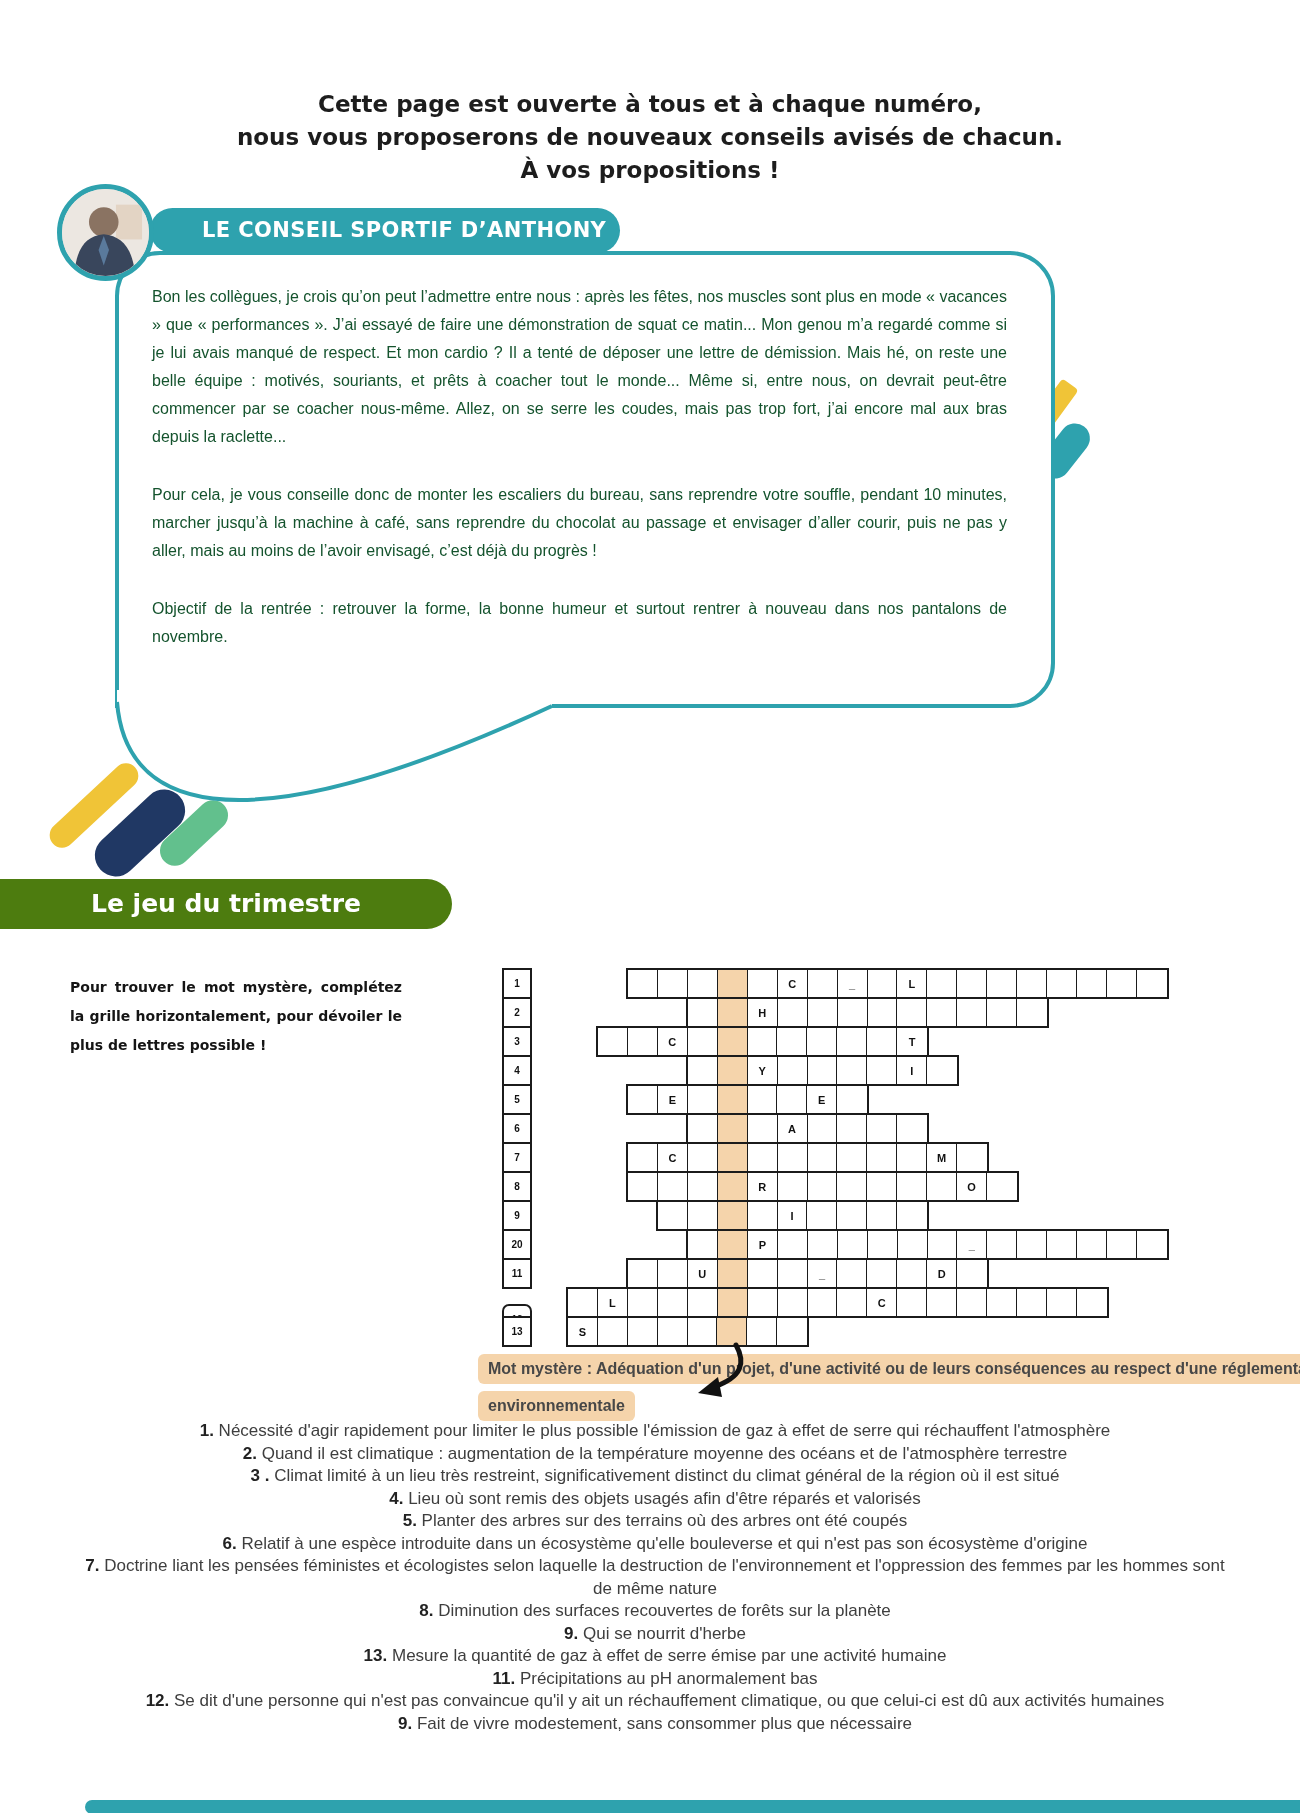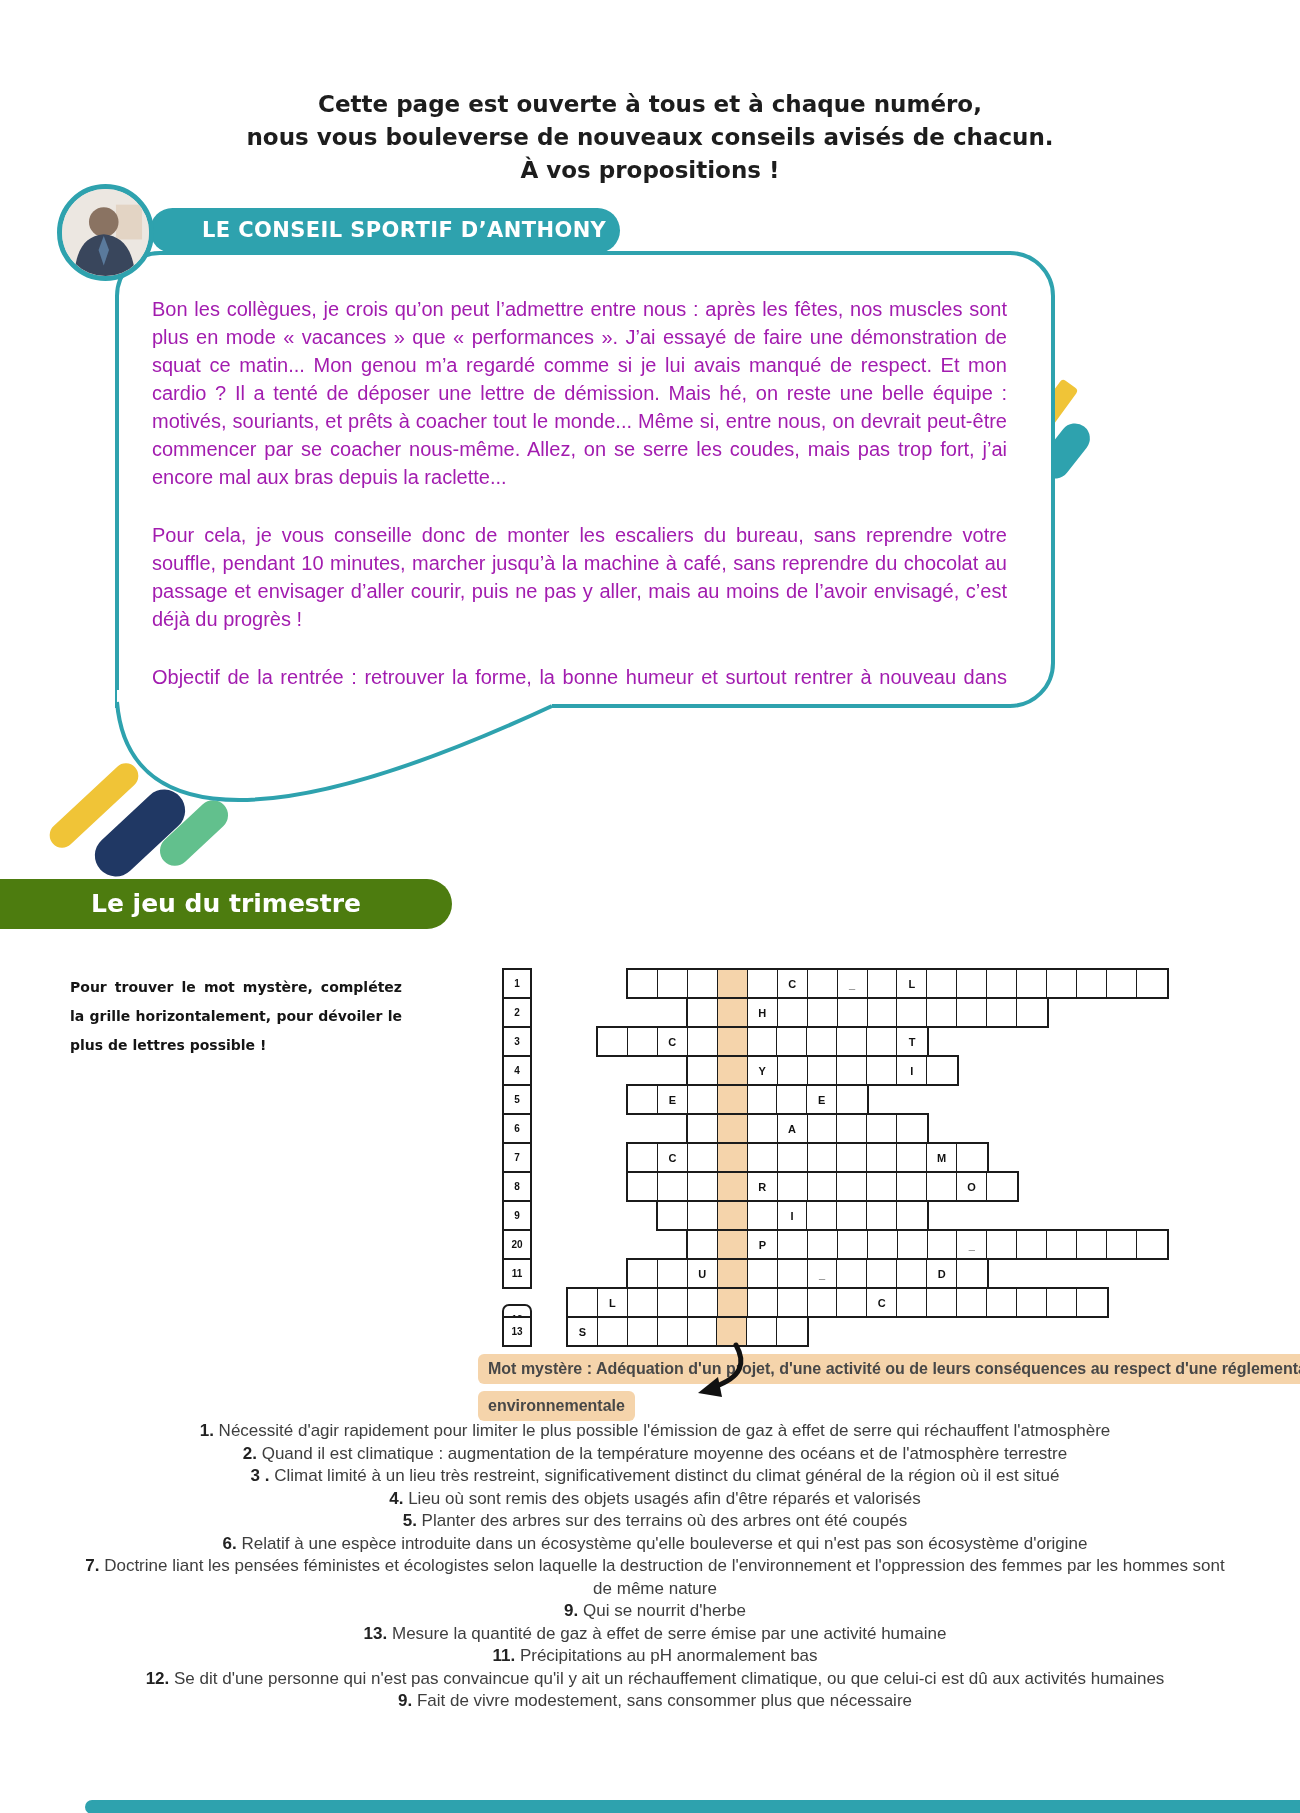--- a/index.html
+++ b/index.html
@@ -17,21 +17,21 @@
 
   
   .advice-banner{position:absolute;left:150px;top:208px;width:470px;height:45px;background:#2EA2AE;
     border-radius:23px;z-index:5;color:#fff;font-family:"DejaVu Sans",sans-serif;font-weight:800;
     font-size:21px;line-height:45px;padding-left:52px;box-sizing:border-box;letter-spacing:.4px;}
 
   
   .bubble{position:absolute;left:115px;top:251px;width:940px;height:457px;background:#fff;
     border:4px solid #2EA2AE;border-radius:45px 45px 45px 0;box-sizing:border-box;z-index:4;
     padding:28px 44px 0 33px;}
-  .bubble p{margin:12px 0 30px 0;font-size:20px;line-height:28px;color:#a21caf;text-align:justify;}
+  .bubble p{margin:0 0 30px 0;font-size:16px;line-height:28px;color:#14532d;text-align:justify;}
 
   .tail-svg{position:absolute;left:100px;top:690px;width:470px;height:165px;z-index:5;}
 
   
   .stripe{position:absolute;border-radius:999px;z-index:2;}
   .stripe.yellow{left:38px;top:793px;width:112px;height:25px;background:#F0C437;transform:rotate(-43deg);}
   .stripe.navy{left:86px;top:812px;width:108px;height:42px;background:#203864;transform:rotate(-43deg);}
   .stripe.green{left:153px;top:818px;width:82px;height:30px;background:#62C08D;transform:rotate(-43deg);}
 
   
@@ -80,21 +80,21 @@
   .footer-bar{position:absolute;left:85px;top:1800px;width:1215px;height:14px;background:#2EA2AE;
     border-radius:8px 0 0 8px;}
 </style>
 </head>
 <body>
 
 <div id="page">
 
   <div class="page-intro">
       <div>Cette page est ouverte à tous et à chaque numéro,</div>
-      <div>nous vous bouleverse de nouveaux conseils avisés de chacun.</div>
+      <div>nous vous proposerons de nouveaux conseils avisés de chacun.</div>
       <div>À vos propositions !</div>
     </div>
 
   <div class="avatar">
     <svg viewBox="0 0 100 100">
       <rect x="0" y="0" width="100" height="100" fill="#ece7e1"></rect>
       <rect x="62" y="18" width="30" height="40" fill="#e3d4c4"></rect>
       <circle cx="48" cy="38" r="17" fill="#8a7362"></circle>
       <path d="M48 52 C 26 54 16 70 14 100 L 84 100 C 82 70 70 54 48 52 Z" fill="#39465c"></path>
       <path d="M48 54 L 42 70 L 48 88 L 54 70 Z" fill="#5a7a9c"></path>
@@ -336,20 +336,21 @@
   <div class="mystery l2">environnementale</div>
 
   <div class="clues">
       <p><span class="cnum">1.</span> Nécessité d'agir rapidement pour limiter le plus possible l'émission de gaz à effet de serre qui réchauffent l'atmosphère</p>
       <p><span class="cnum">2.</span> Quand il est climatique : augmentation de la température moyenne des océans et de l'atmosphère terrestre</p>
       <p><span class="cnum">3 .</span> Climat limité à un lieu très restreint, significativement distinct du climat général de la région où il est situé</p>
       <p><span class="cnum">4.</span> Lieu où sont remis des objets usagés afin d'être réparés et valorisés</p>
       <p><span class="cnum">5.</span> Planter des arbres sur des terrains où des arbres ont été coupés</p>
       <p><span class="cnum">6.</span> Relatif à une espèce introduite dans un écosystème qu'elle bouleverse et qui n'est pas son écosystème d'origine</p>
       <p><span class="cnum">7.</span> Doctrine liant les pensées féministes et écologistes selon laquelle la destruction de l'environnement et l'oppression des femmes par les hommes sont de même nature</p>
+      <p><span class="cnum">8.</span> Diminution des surfaces recouvertes de forêts sur la planète</p>
       <p><span class="cnum">9.</span> Qui se nourrit d'herbe</p>
       <p><span class="cnum">13.</span> Mesure la quantité de gaz à effet de serre émise par une activité humaine</p>
       <p><span class="cnum">11.</span> Précipitations au pH anormalement bas</p>
       <p><span class="cnum">12.</span> Se dit d'une personne qui n'est pas convaincue qu'il y ait un réchauffement climatique, ou que celui-ci est dû aux activités humaines</p>
       <p><span class="cnum">9.</span> Fait de vivre modestement, sans consommer plus que nécessaire</p>
     </div>
 
   <div class="footer-bar"></div>
 
 </div>

